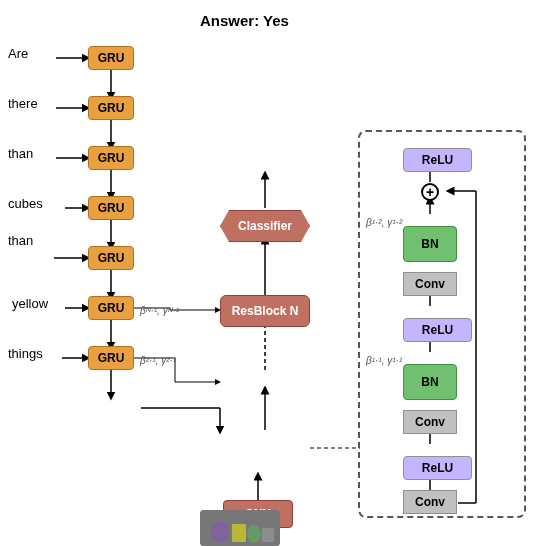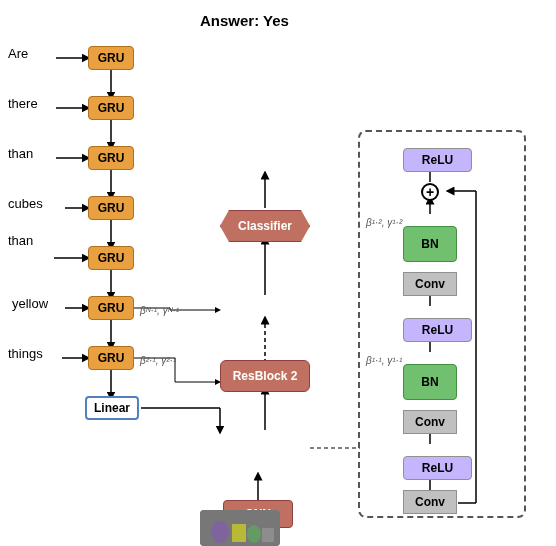--- a/index.html
+++ b/index.html
@@ -231,27 +231,26 @@
   <div class="word-label" style="left:8px; top:346px;">things</div>
 
   <div class="box gru-box" style="left:88px; top:46px;">GRU</div>
   <div class="box gru-box" style="left:88px; top:96px;">GRU</div>
   <div class="box gru-box" style="left:88px; top:146px;">GRU</div>
   <div class="box gru-box" style="left:88px; top:196px;">GRU</div>
   <div class="box gru-box" style="left:88px; top:246px;">GRU</div>
   <div class="box gru-box" style="left:88px; top:296px;">GRU</div>
   <div class="box gru-box" style="left:88px; top:346px;">GRU</div>
 
-  <div class="box linear-box" style="left:85px; top:396px;">Linear</div>
 
   <div class="box cnn-box" style="left:223px; top:500px;">CNN</div>
 
 
-  <div class="box resblock-box" style="left:220px; top:360px;">ResBlock 2</div>
-
+
+  <div class="box resblock-box" style="left:220px; top:295px;">ResBlock N</div>
 
   <div class="box" style="left:220px; top:210px; width:90px; height:32px; background:#c07060; border:1.5px solid #904040; display:flex; align-items:center; justify-content:center; font-size:12px; font-weight:bold; color:#fff; clip-path:polygon(10% 0%, 90% 0%, 100% 50%, 90% 100%, 10% 100%, 0% 50%);">Classifier</div>
 
   <div style="position:absolute; left:200px; top:510px; width:80px; height:36px; background:#888; border-radius:4px; overflow:hidden; display:flex; align-items:center; justify-content:center;">
     <svg width="80" height="36" viewBox="0 0 80 36">
 
       <rect x="0" y="0" width="80" height="36" fill="#777"></rect>
       <ellipse cx="20" cy="22" rx="9" ry="11" fill="#8060a0" opacity="0.9"></ellipse>
       <rect x="32" y="14" width="14" height="18" rx="1" fill="#c0c030" opacity="0.9"></rect>
       <ellipse cx="54" cy="24" rx="7" ry="9" fill="#60a060" opacity="0.85"></ellipse>

